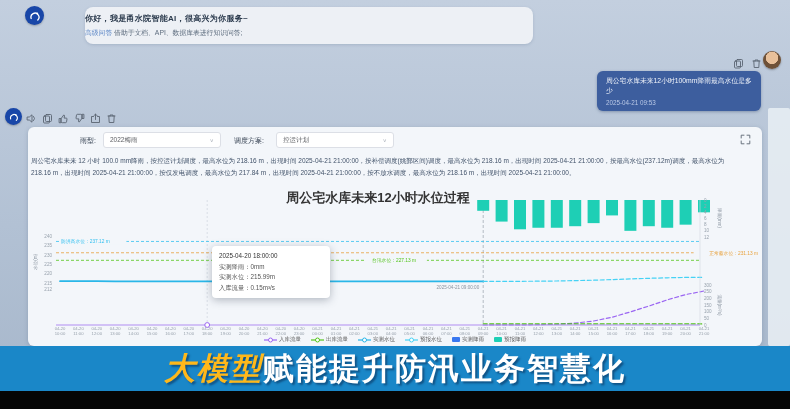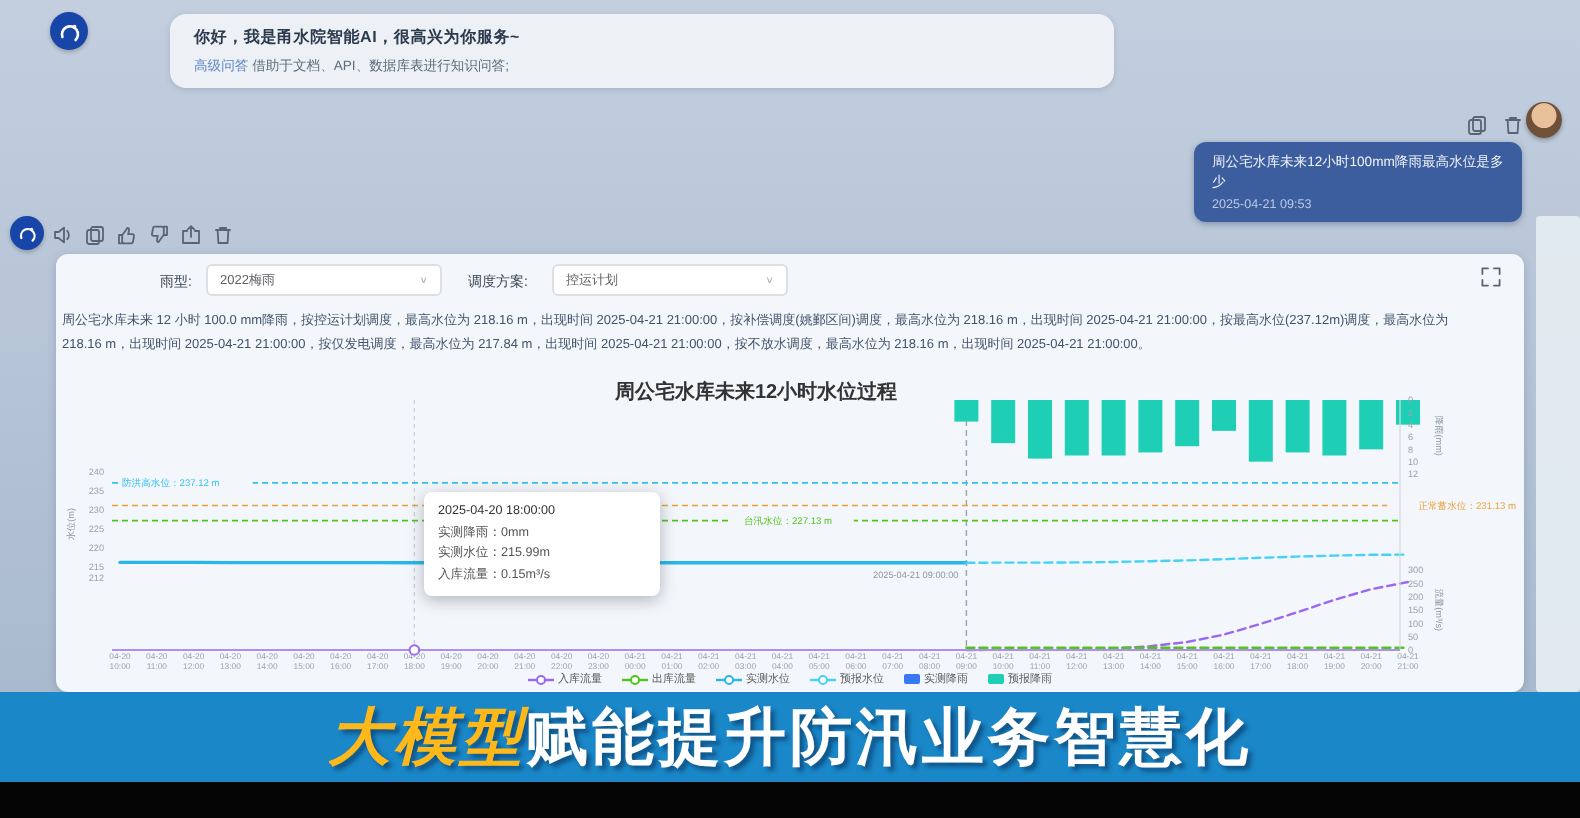--- a/index.html
+++ b/index.html
@@ -1,36 +1,36 @@
 <!DOCTYPE html>
 <html><head>
 <meta charset="utf-8">
 <style>
   html,body{margin:0;padding:0;}
   body{width:790px;height:409px;overflow:hidden;font-family:"Liberation Sans","DejaVu Sans",sans-serif;}
   .page{position:absolute;width:790px;height:409px;background:linear-gradient(180deg,#c3cfdf 0%,#b2c1d4 55%,#a6b6ca 100%);overflow:hidden;}
   .abs{position:absolute;}
   .avatar-ai{width:19px;height:19px;border-radius:50%;background:#1846a8;display:flex;align-items:center;justify-content:center;box-shadow:0 1px 2px rgba(0,0,0,.25);}
-  .bubble-ai{background:#edf0f5;border-radius:8px;padding:6px 12px;box-shadow:0 1px 3px rgba(90,110,140,.25);}
+  .bubble-ai{background:#edf0f5;border-radius:8px;padding:6px 0;box-shadow:0 1px 3px rgba(90,110,140,.25);}
   .greet-title{font-size:8px;font-weight:bold;color:#2b3a4d;letter-spacing:.3px;}
   .greet-desc{font-size:6.8px;color:#5d6c7e;margin-top:4px;}
   .tag{color:#5b86c6;}
   .bubble-user{background:#3d5e9e;border-radius:6px;padding:5px 9px;box-shadow:0 1px 3px rgba(30,50,90,.35);}
   .user-text{font-size:6.8px;color:#f2f5fb;}
   .user-time{font-size:6.3px;color:#b9c8e6;margin-top:3px;}
   .avatar-user{width:18px;height:18px;border-radius:50%;background:radial-gradient(circle at 50% 38%,#e8c09a 42%,#6e5138 45%);box-shadow:0 1px 2px rgba(0,0,0,.3);}
   .icon-btn{display:inline-block;cursor:pointer;}
   .icon-btn svg{stroke:#5a6472;fill:none;stroke-width:.9;stroke-linejoin:round;stroke-linecap:round;}
   .card{background:#f3f6fa;border-radius:6px;box-shadow:0 1px 4px rgba(80,100,130,.3);}
   .ctl-label{font-size:7px;color:#3a4656;}
   .select{background:#fff;border:1px solid #dcdfe6;border-radius:3px;height:16px;display:flex;align-items:center;padding:0 6px;justify-content:space-between;box-sizing:border-box;}
   .select .val{font-size:6.5px;color:#606266;}
   .select .chev{font-size:6px;color:#b0b6bf;transform:scaleY(.8);}
   .answer-text{font-size:6.5px;line-height:11.5px;color:#42536a;}
-  .chart-title{font-size:10px;font-weight:bold;color:#333;text-align:center;}
+  .chart-title{font-size:13px;font-weight:bold;color:#333;text-align:center;}
   .tooltip{background:#fff;border-radius:4px;box-shadow:0 2px 8px rgba(50,60,80,.35);padding:5px 7px;font-size:6.3px;color:#555;line-height:10.5px;}
   .tooltip .tt-time{color:#333;}
   .legend{display:flex;justify-content:center;align-items:center;gap:10px;font-size:5.5px;color:#595959;}
   .legend .item{display:flex;align-items:center;gap:2px;cursor:pointer;}
   .legend .sw{width:8px;height:5px;border-radius:1px;display:inline-block;}
   .banner{background:#1a87c8;display:flex;align-items:center;justify-content:center;}
   .banner-text{font-size:31px;font-weight:bold;letter-spacing:2px;color:#fff;text-shadow:2px 2px 2px rgba(8,40,80,.55);white-space:nowrap;}
   .banner-text .hl{color:#ffb81a;font-style:italic;}
   .bottom-bar{background:#050505;}
   .strip{background:rgba(231,237,243,.9);border-radius:2px;}

